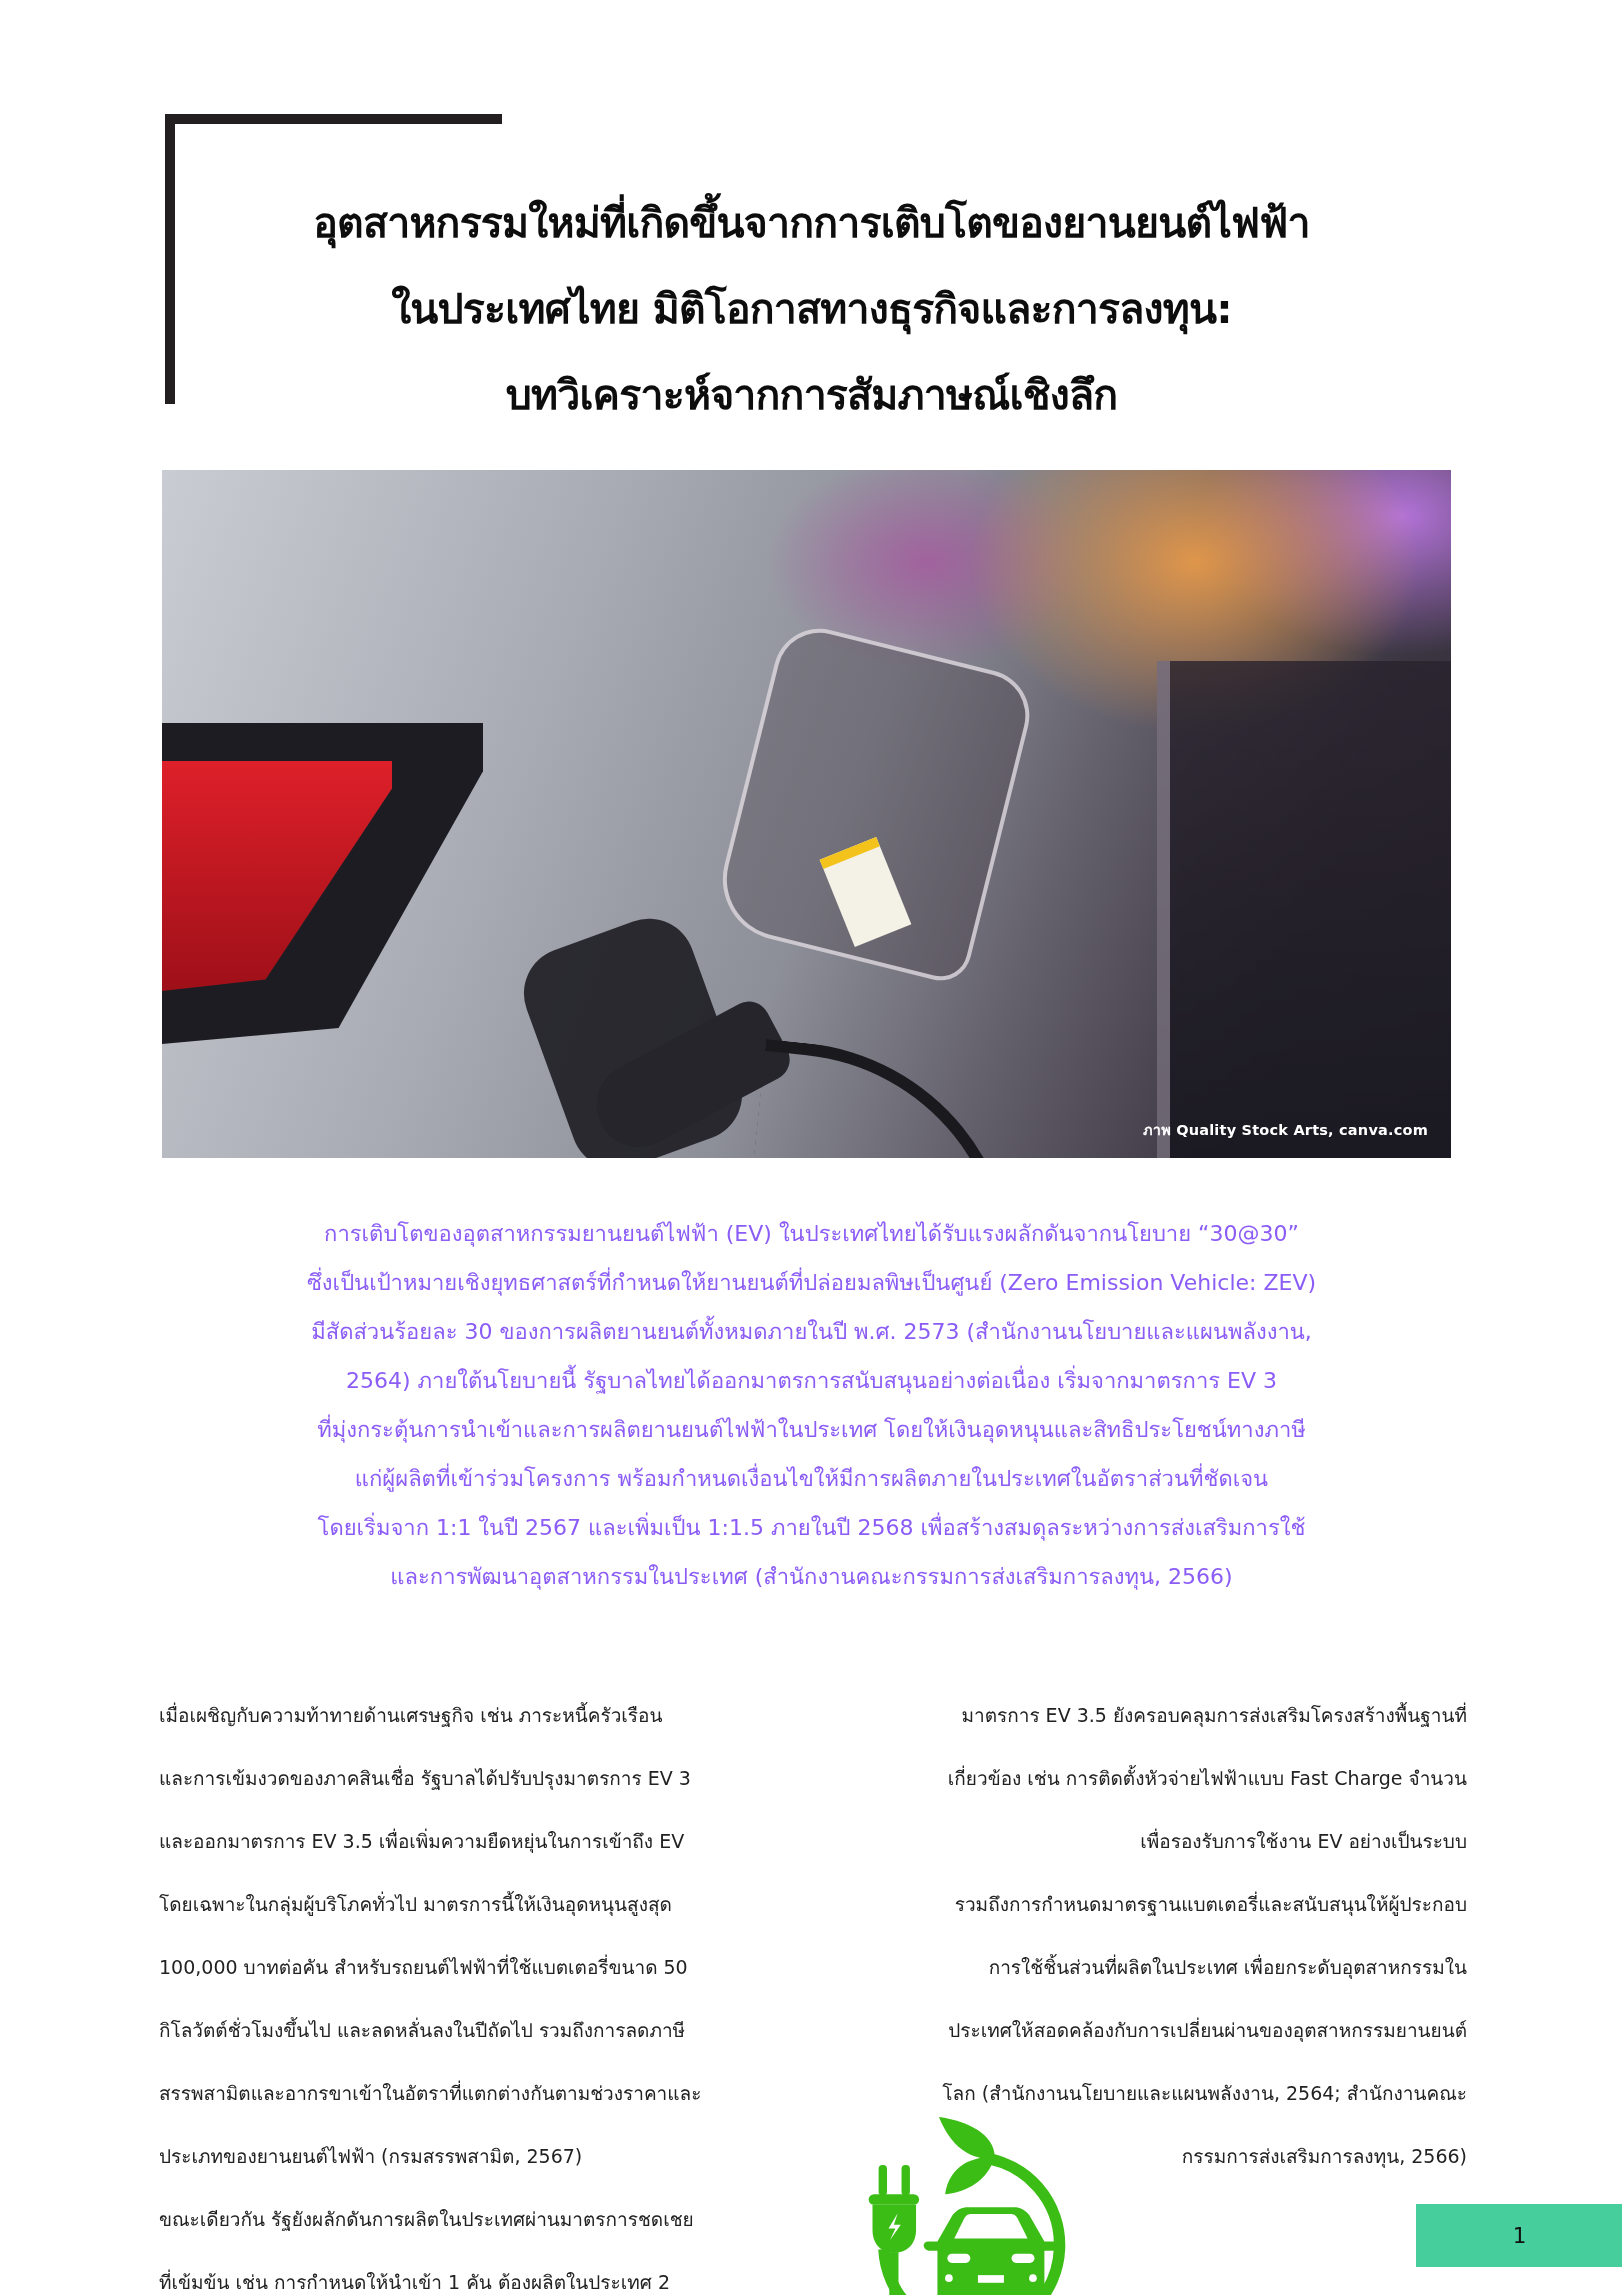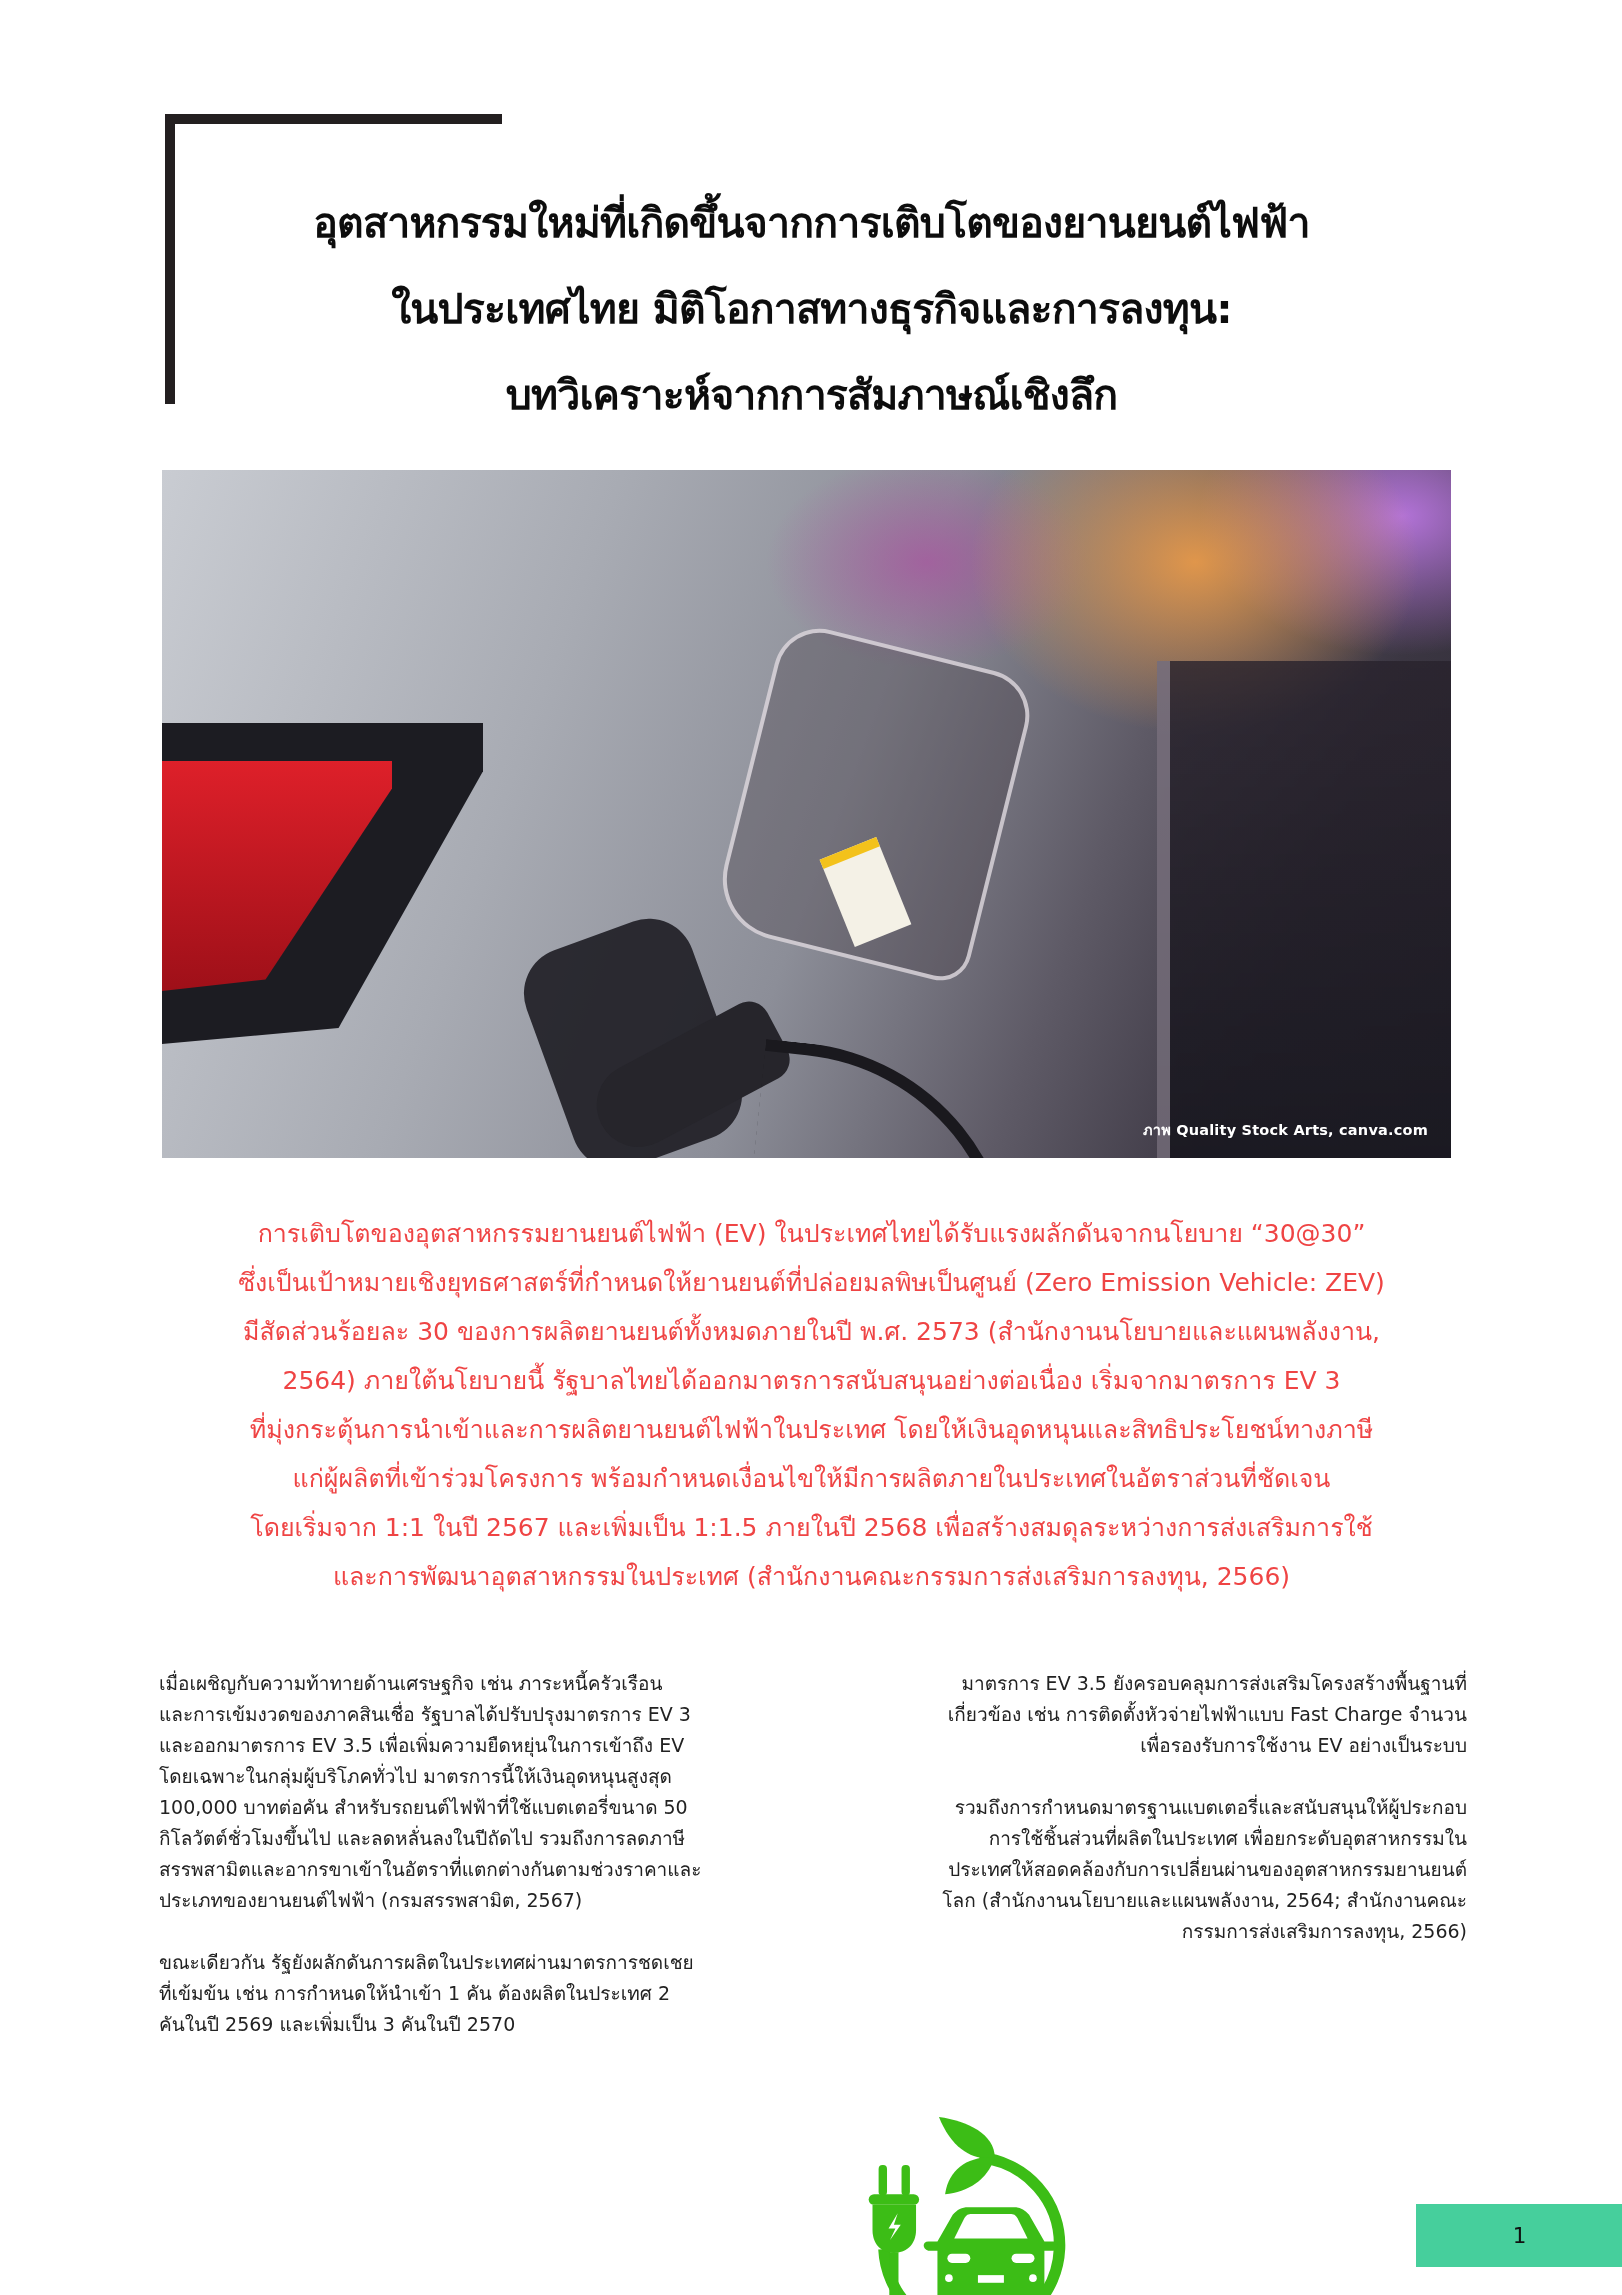--- a/index.html
+++ b/index.html
@@ -61,31 +61,31 @@
       position: absolute; left: 995px; top: 191px; width: 294px; height: 505px;
       background: linear-gradient(180deg, rgba(40,34,44,0.8), rgba(25,24,32,0.95));
       border-left: 13.8px solid rgba(160,150,165,0.6);
     }
     .credit {
       position: absolute; right: 23px; bottom: 17px; color: #ffffff; font-size: 14.5px;
       font-family: "DejaVu Sans", sans-serif; letter-spacing: 0.2px;
     }
     .intro {
       position: absolute; left: 165px; top: 1209px; width: 1293px; text-align: center;
-      font-family: "DejaVu Sans", sans-serif; font-size: 25px; line-height: 49px; color: #ef4444;
+      font-family: "DejaVu Sans", sans-serif; font-size: 22px; line-height: 49px; color: #8b5cf6;
     }
     .intro span { display: block; white-space: nowrap; }
     .col {
       position: absolute; top: 1668px; width: 612px;
       font-family: "DejaVu Sans", sans-serif; font-size: 19px; line-height: 31px; color: #222;
     }
     .col-left { left: 159px; }
     .col-right { left: 855px; text-align: right; }
     .col p { margin: 0 0 31px 0; }
-    .col p span { display: block; white-space: nowrap; }
+    .col p span { display: block; white-space: nowrap; margin-top: 32px; }
     .ev-icon { position: absolute; left: 853px; top: 2104px; width: 230px; height: 191px; }
     .page-badge {
       position: absolute; left: 1416px; top: 2204px; width: 207px; height: 63px;
       background: #46cf9c; display: flex; align-items: center; justify-content: center;
       font-family: "DejaVu Sans", sans-serif; font-size: 21.4px; color: #111;
     }
   </style>
 </head>
 <body>
 

